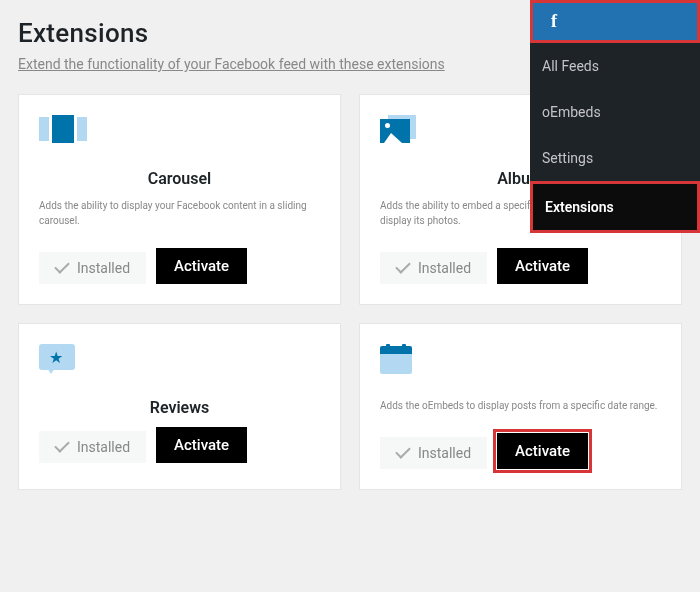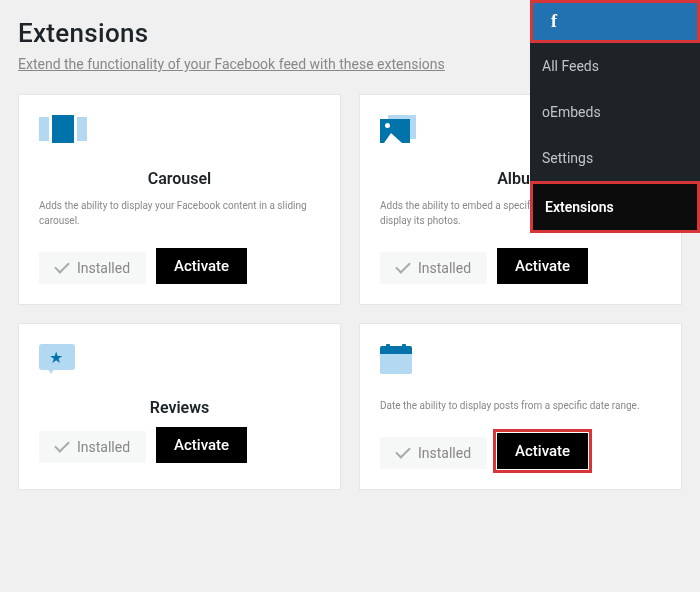--- a/index.html
+++ b/index.html
@@ -131,21 +131,21 @@
 
     <div class="card">
       <div class="card-icon">
         <div class="ic-date">
             <div class="ring1"></div>
             <div class="ring2"></div>
             <div class="top"></div>
             <div class="body"></div>
           </div>
       </div>
-      <div class="card-desc">Date the ability to display posts from a specific date range.</div>
+      <div class="card-desc">Adds the oEmbeds to display posts from a specific date range.</div>
       <div class="card-actions">
         <span class="installed">
           <span class="check"></span>
           <span>Installed</span>
         </span>
         <button class="activate hl"><span>Activate</span></button>
       </div>
     </div>
 
   </div>

